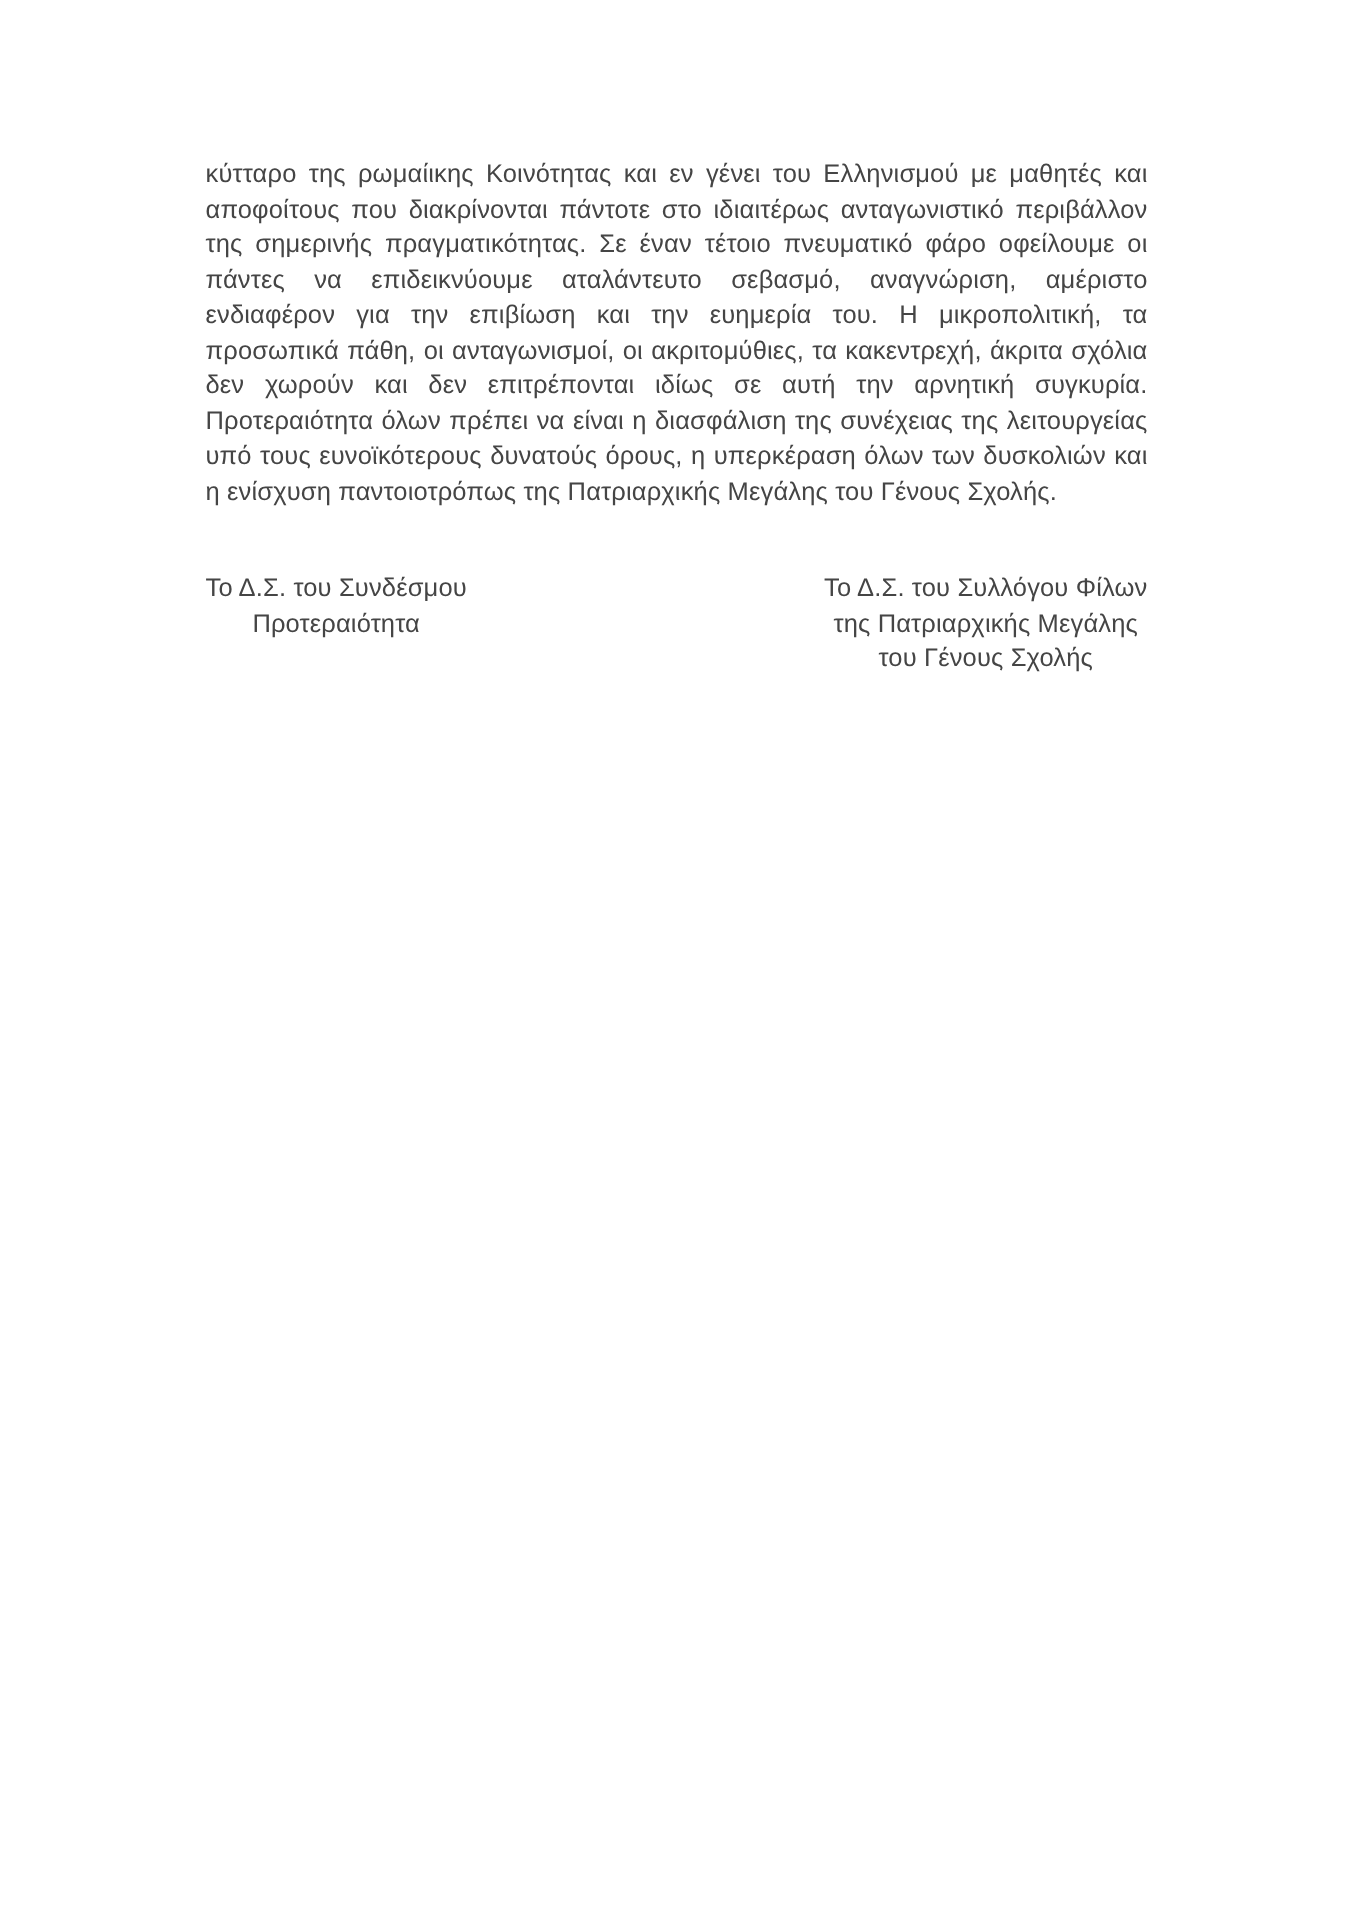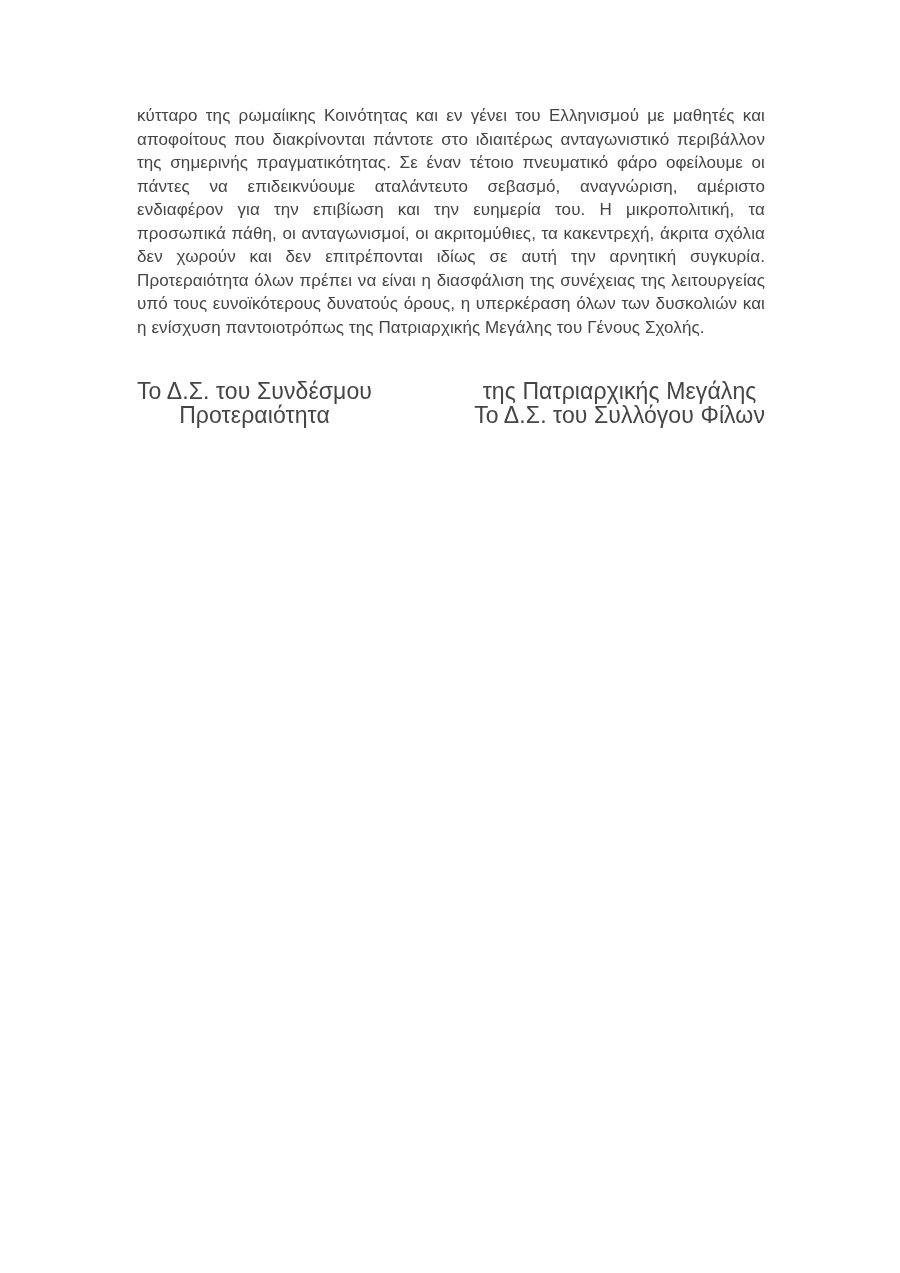--- a/index.html
+++ b/index.html
@@ -31,21 +31,21 @@
   .signatures {
     position: absolute;
     left: 137px;
     top: 380px;
     width: 628px;
     display: flex;
     justify-content: space-between;
     align-items: flex-start;
   }
   .sig {
-    font-size: 23px;
+    font-size: 17px;
     line-height: 23.5px;
     letter-spacing: 0.1px;
     text-align: center;
     font-weight: 400;
   }
   .sig-line {
     display: block;
     white-space: nowrap;
   }
 </style>
@@ -57,19 +57,20 @@
   <p class="body-text">κύτταρο της ρωμαίικης Κοινότητας και εν γένει του Ελληνισμού με μαθητές και αποφοίτους που διακρίνονται πάντοτε στο ιδιαιτέρως ανταγωνιστικό περιβάλλον της σημερινής πραγματικότητας. Σε έναν τέτοιο πνευματικό φάρο οφείλουμε οι πάντες να επιδεικνύουμε αταλάντευτο σεβασμό, αναγνώριση, αμέριστο ενδιαφέρον για την επιβίωση και την ευημερία του. Η μικροπολιτική, τα προσωπικά πάθη, οι ανταγωνισμοί, οι ακριτομύθιες, τα κακεντρεχή, άκριτα σχόλια δεν χωρούν και δεν επιτρέπονται ιδίως σε αυτή την αρνητική συγκυρία. Προτεραιότητα όλων πρέπει να είναι η διασφάλιση της συνέχειας της λειτουργείας υπό τους ευνοϊκότερους δυνατούς όρους, η υπερκέραση όλων των δυσκολιών και η ενίσχυση παντοιοτρόπως της Πατριαρχικής Μεγάλης του Γένους Σχολής.</p>
 
   <div class="signatures">
 
     <div class="sig sig-left">
       <span class="sig-line">Το Δ.Σ. του Συνδέσμου</span>
       <span class="sig-line">Προτεραιότητα</span>
     </div>
 
     <div class="sig sig-right">
+      <span class="sig-line">Το Δ.Σ. του Συλλόγου Φίλων</span>
       <span class="sig-line">της Πατριαρχικής Μεγάλης</span>
-      <span class="sig-line">Το Δ.Σ. του Συλλόγου Φίλων</span>
+      <span class="sig-line">του Γένους Σχολής</span>
     </div>
 
   </div>
 
 </div>
 
 </body></html>

